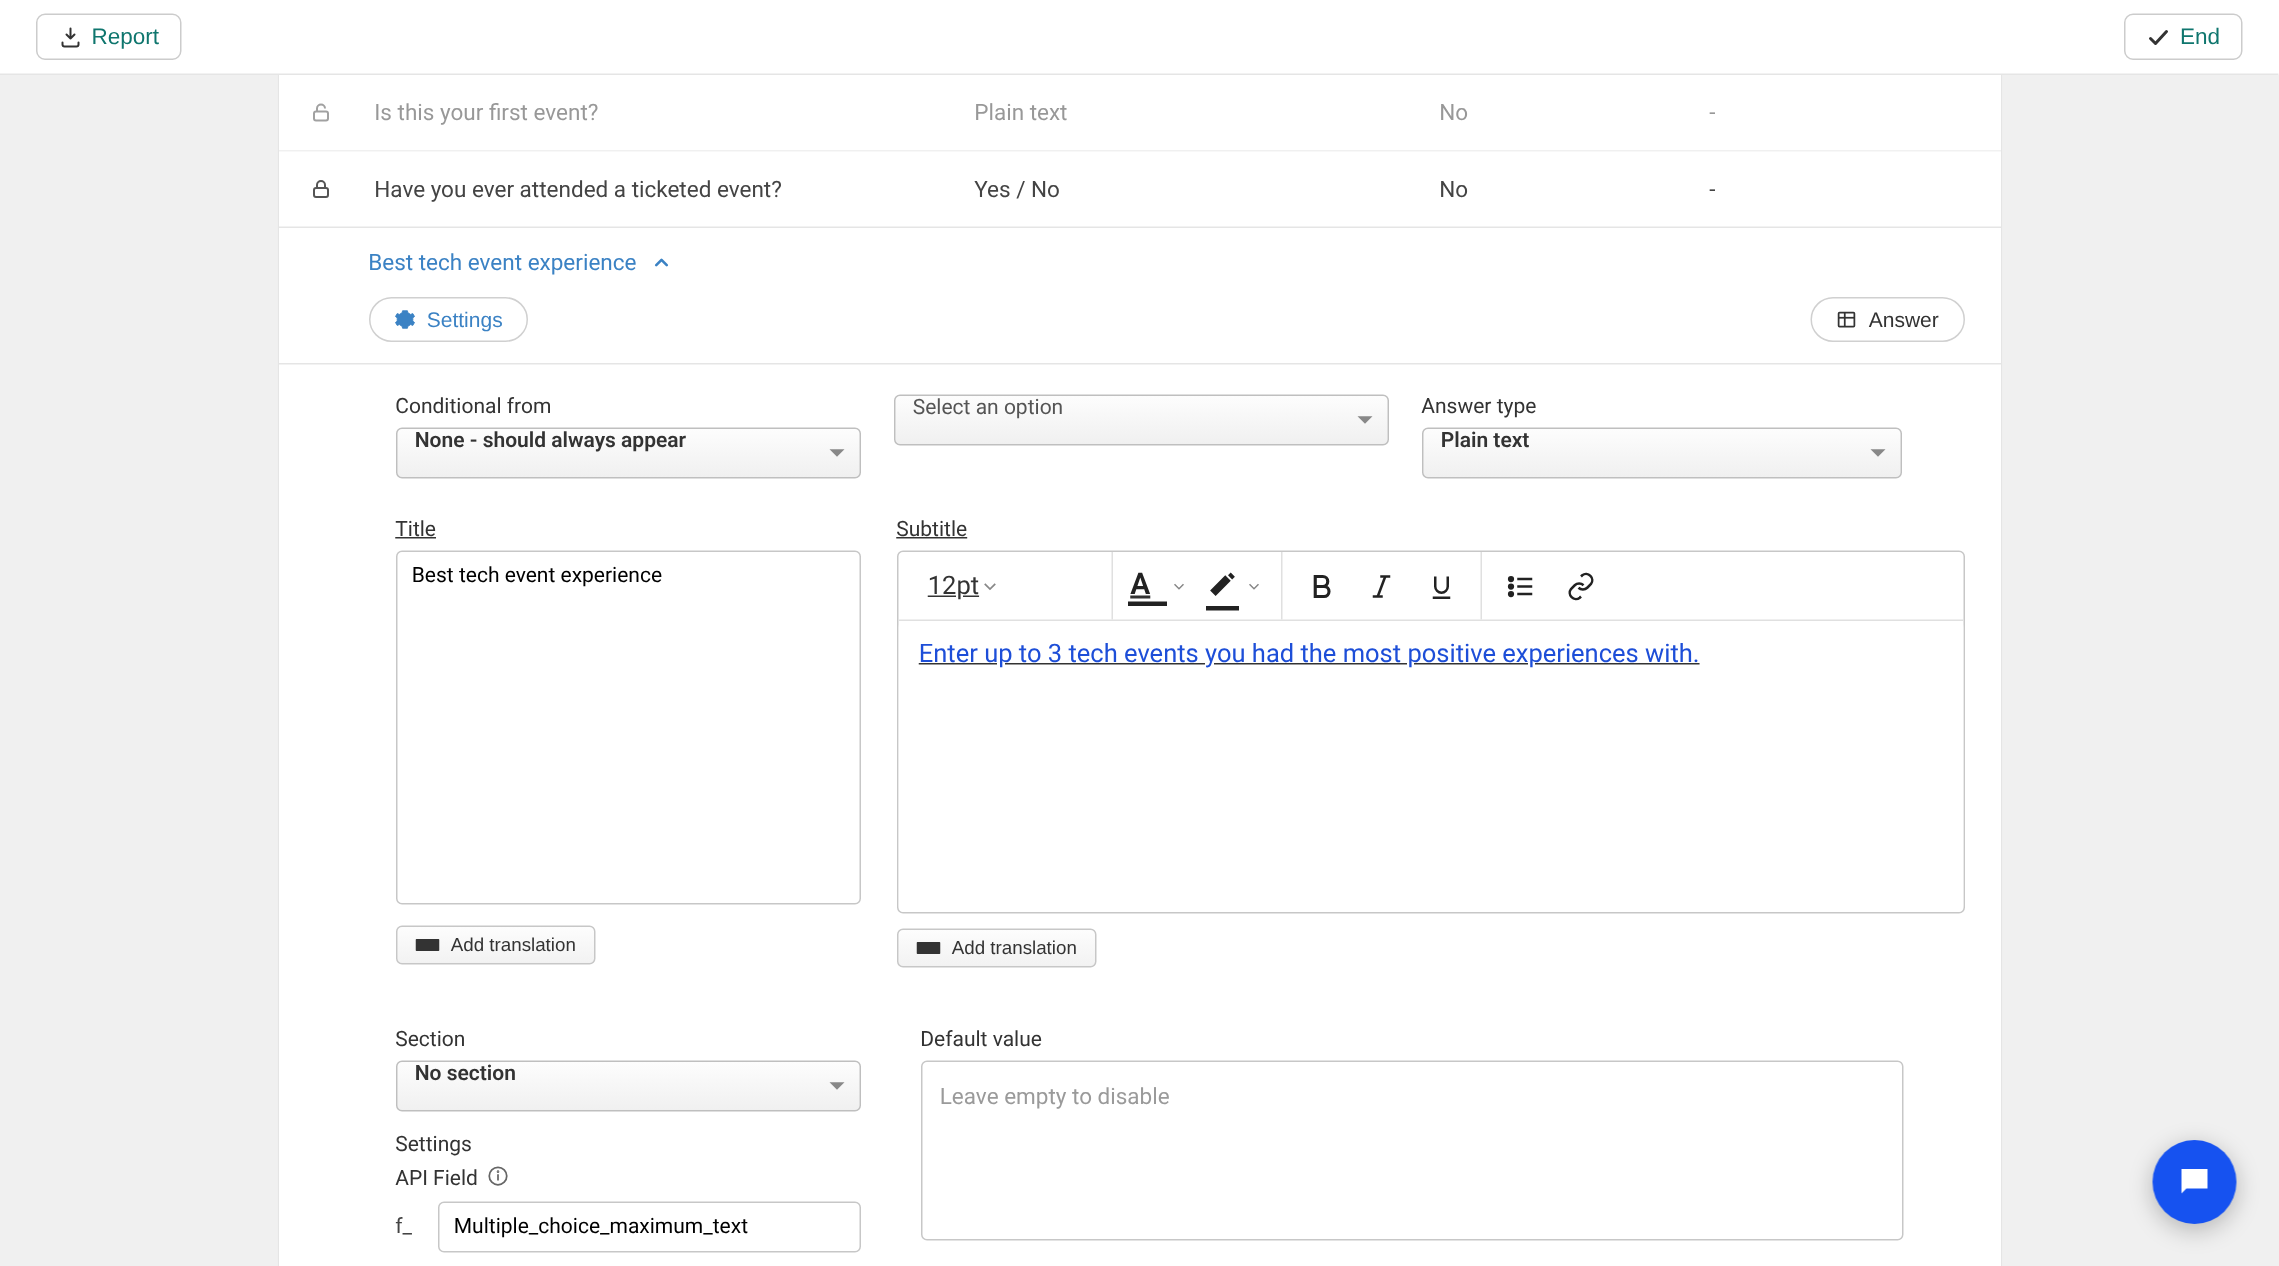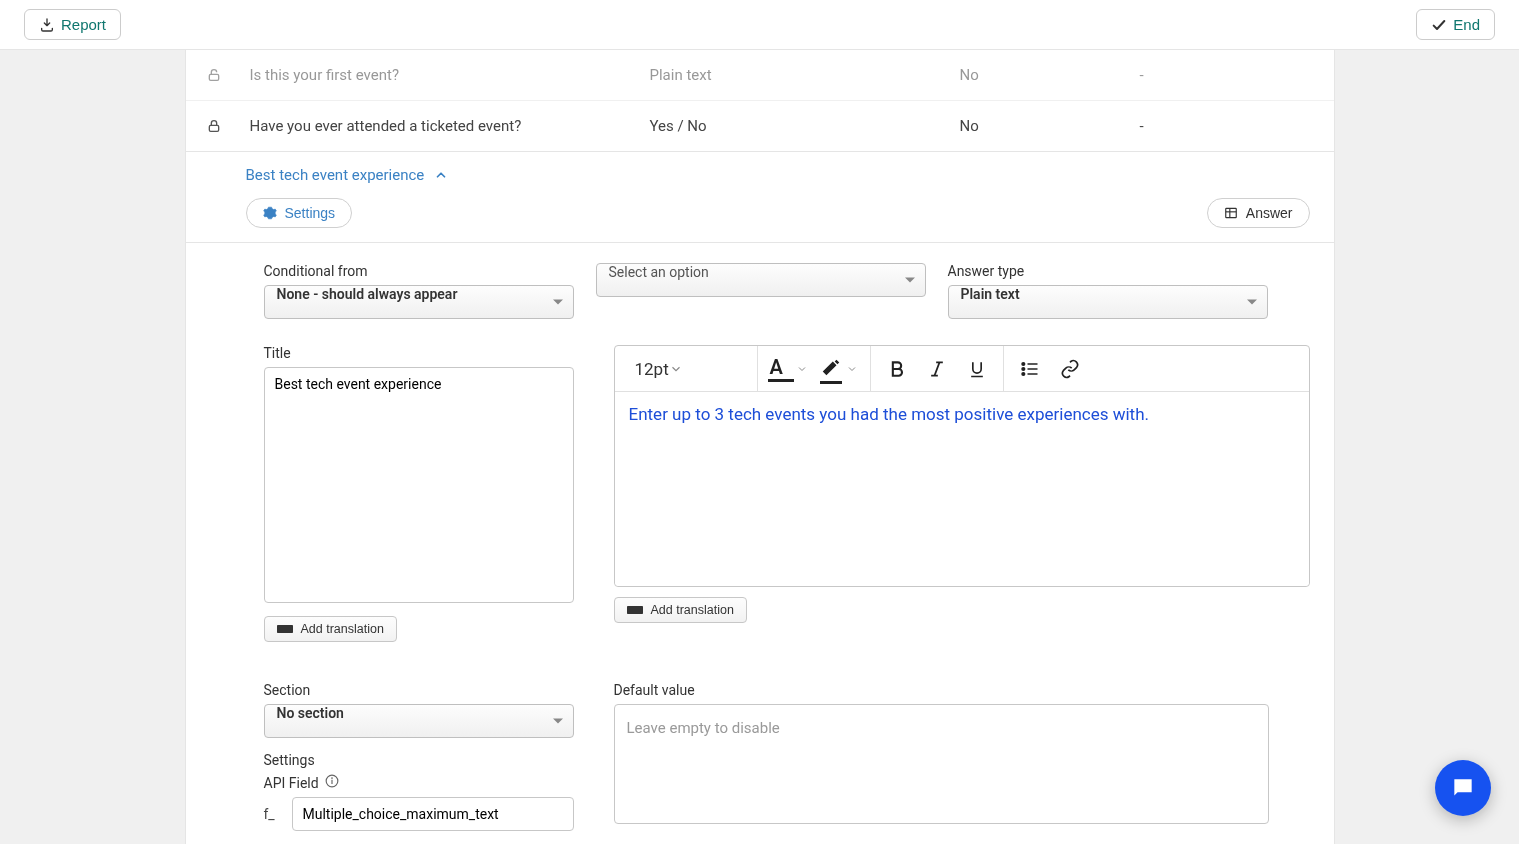--- a/index.html
+++ b/index.html
@@ -247,22 +247,23 @@
     border: none;
     height: 194px;
     padding: 12px 14px;
     font-size: 17px;
     color: #1d4ed8;
   }
   .rt-subtitle-col { grid-column: 2 / span 2; }
   .title-subtitle-grid {
     display: grid;
     grid-template-columns: 310px 1fr;
-    column-gap: 40px;
+    column-gap: 24px;
     padding: 26px 24px 0 78px;
+    text-decoration: underline;
   }
 
   .section-row {
     display: grid;
     grid-template-columns: 310px 655px;
     column-gap: 40px;
     padding: 40px 8px 0 78px;
   }
   .settings-block { margin-top: 14px; }
   .api-row {
@@ -408,20 +409,21 @@
           <textarea class="textarea" style="">Best tech event experience</textarea>
           <button class="btn-mini">
             <svg viewBox="0 0 24 12">
                 <rect x="0" y="0" width="24" height="12" rx="1"></rect>
               </svg>
             <span>Add translation</span>
           </button>
         </div>
 
         <div class="field rt-subtitle-col">
+          <label class="fld-label">Subtitle</label>
           <div class="richtext">
             <div class="rt-toolbar">
               <div class="rt-group">
                 <div class="rt-fontsize">
                   <span>12pt</span>
                   <svg viewBox="0 0 24 24" fill="none" stroke-width="2">
                       <polyline points="6 9 12 15 18 9"></polyline>
                     </svg>
                 </div>
               </div>

